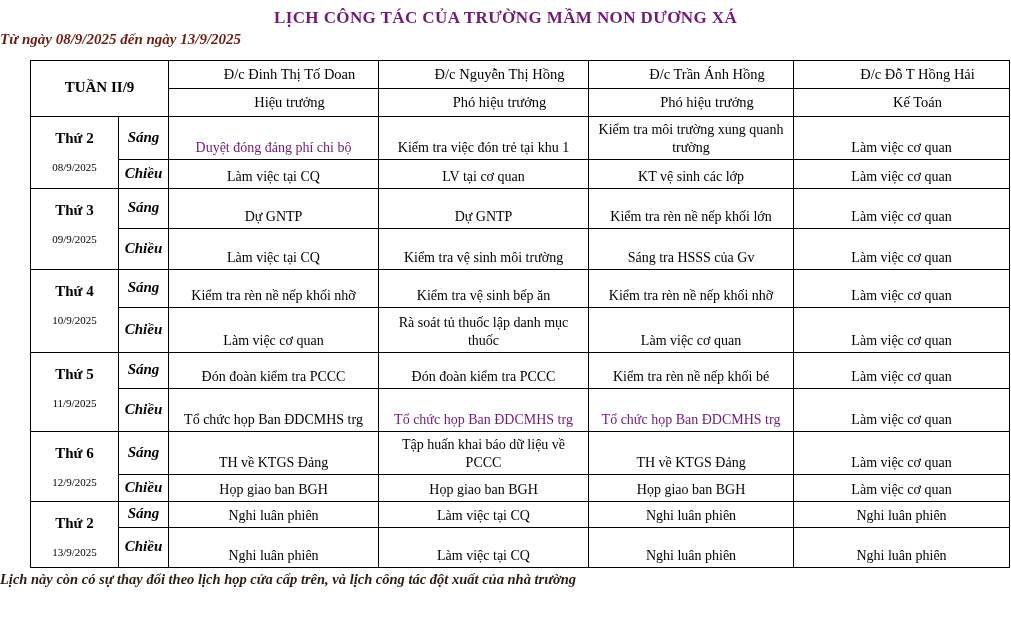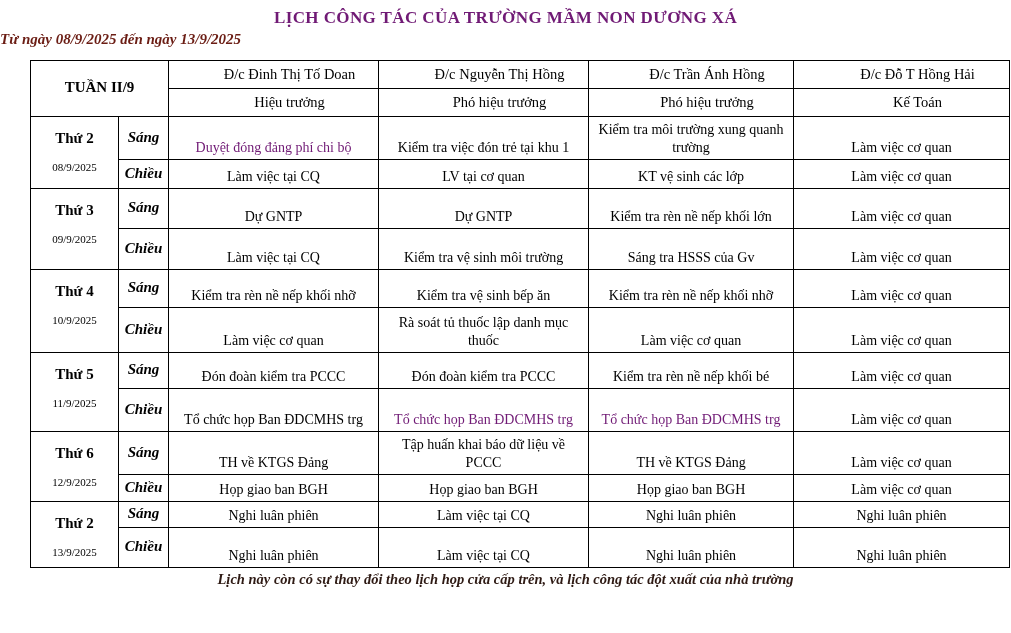--- a/index.html
+++ b/index.html
@@ -31,21 +31,21 @@
     overflow:hidden;
   }
   td.week { font-weight:bold; font-size:15px; vertical-align:middle; }
   td.hdr  { font-weight:normal; font-size:14.5px; vertical-align:middle; padding-bottom:1px;padding-left:36px; }
   td.day  { vertical-align:top; padding-top:12px; }
   .dayname { font-weight:bold; font-size:15px; }
   .daydate { font-size:11px; margin-top:13px; }
   td.sess { font-weight:bold; font-style:italic; font-size:15px; vertical-align:middle; }
   .red-text { color:#701a75; }
   .footer {
-    text-align:center; margin-top:3px;
+    margin-top:3px;
     font-size:14.5px; font-weight:bold; font-style:italic;
     color:#2e1a14;
   }
 </style>
 </head>
 <body>
 
 <div class="title">LỊCH CÔNG TÁC CỦA  TRƯỜNG MẦM NON DƯƠNG XÁ</div>
 <div class="subtitle">Từ ngày 08/9/2025 đến ngày 13/9/2025</div>
 

